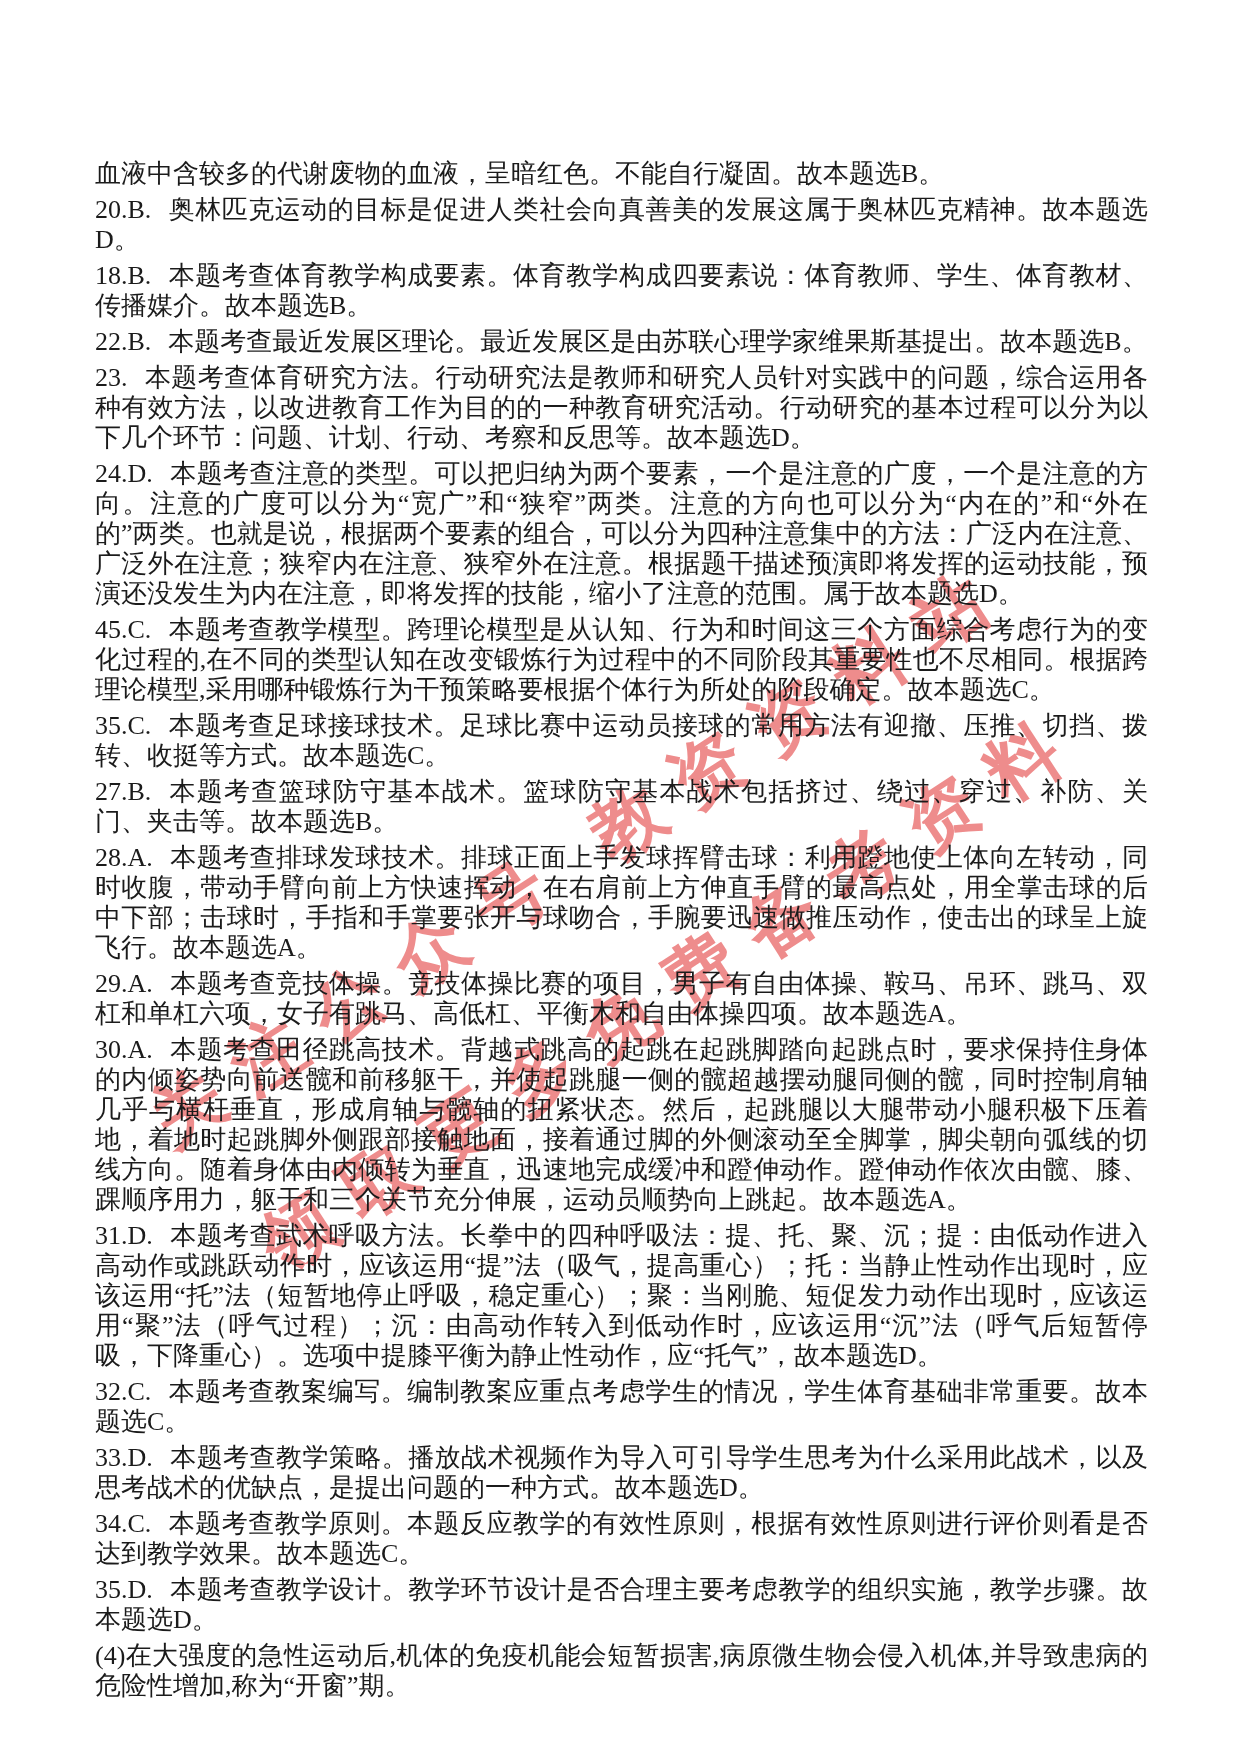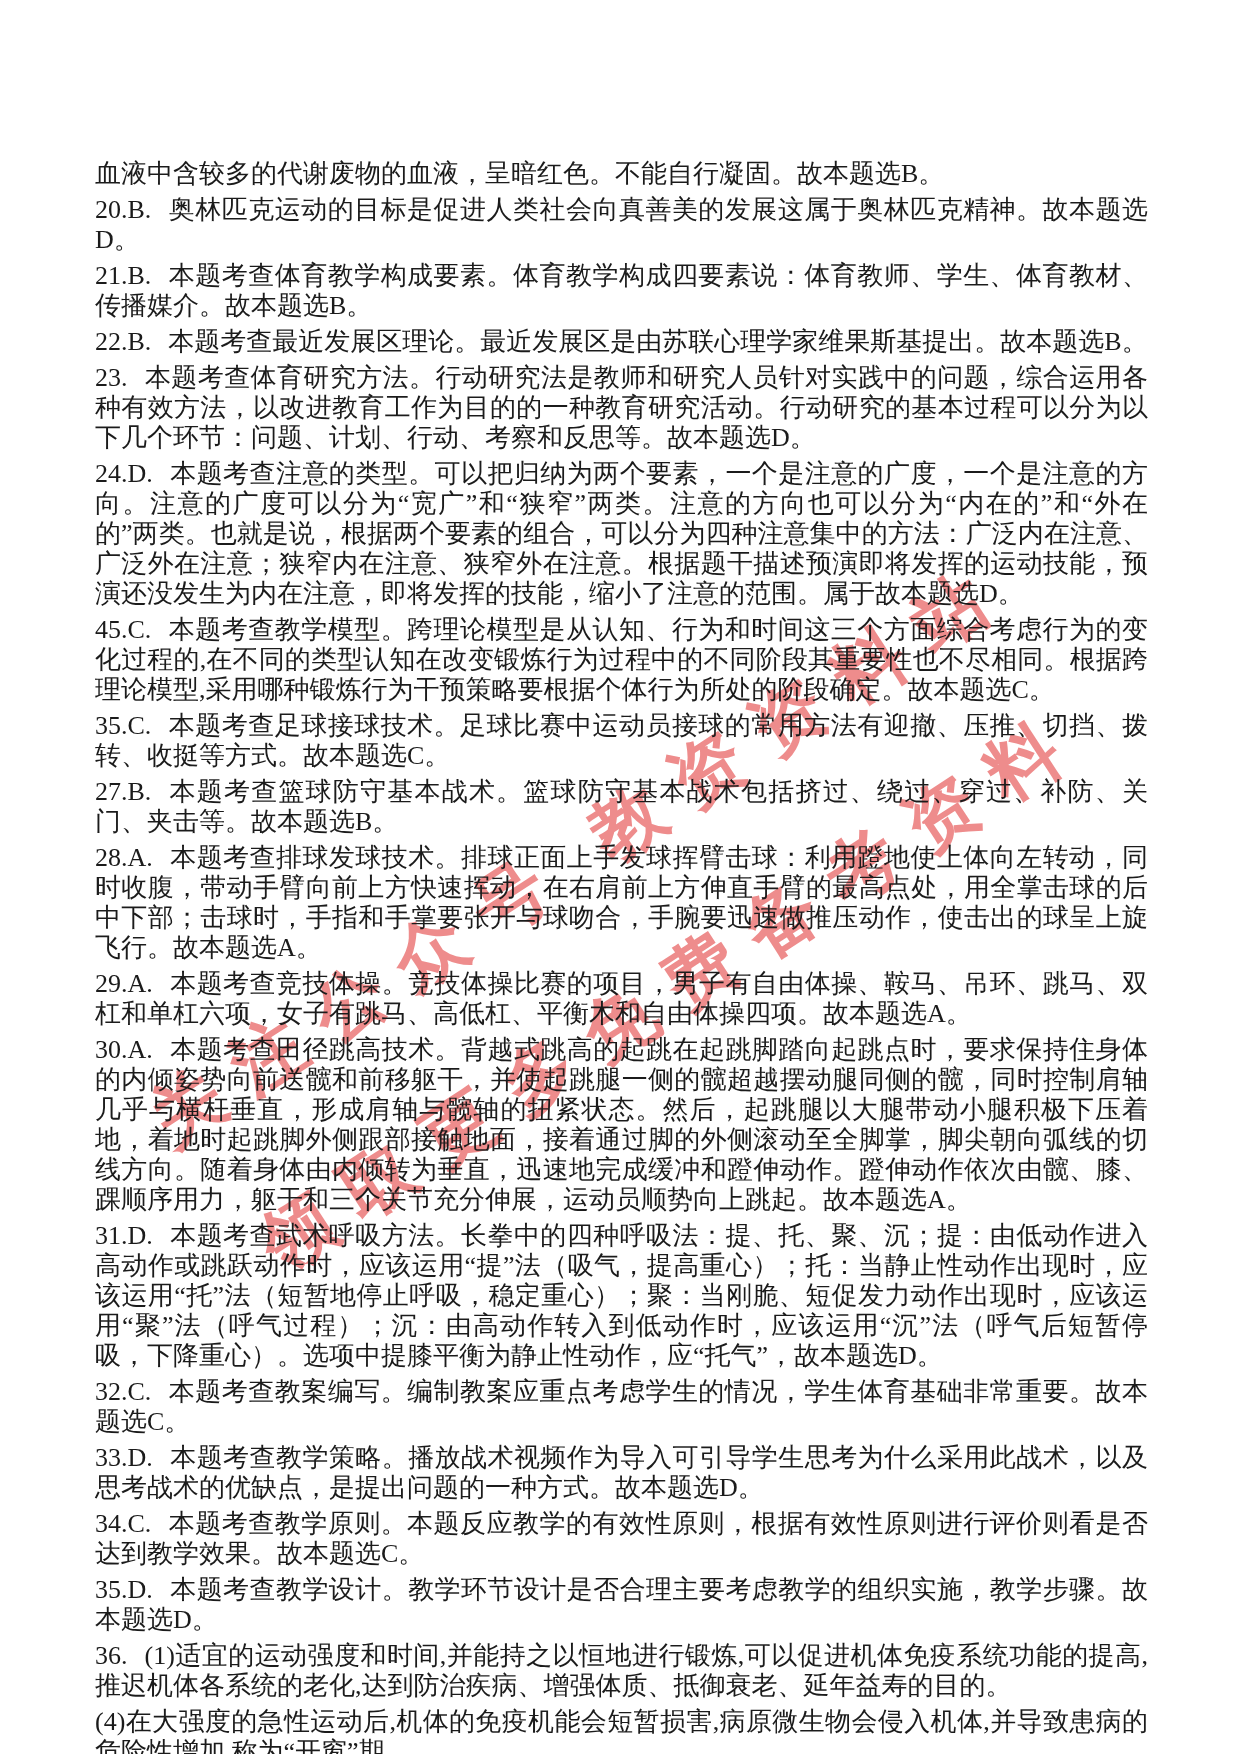--- a/index.html
+++ b/index.html
@@ -60,21 +60,21 @@
 
       <p class="ans-item">
         <span>血液中含较多的代谢废物的血液，呈暗红色。不能自行凝固。故本题选B。</span>
       </p>
 
       <p class="ans-item">
         <span class="ans-label">20.B.</span><span>奥林匹克运动的目标是促进人类社会向真善美的发展这属于奥林匹克精神。故本题选D。</span>
       </p>
 
       <p class="ans-item">
-        <span class="ans-label">21.B.</span><span>本题考查体育教学构成要素。体育教学构成四要素说：体育教师、学生、体育教材、传播媒介。故本题选B。</span>
+        <span class="ans-label">18.B.</span><span>本题考查体育教学构成要素。体育教学构成四要素说：体育教师、学生、体育教材、传播媒介。故本题选B。</span>
       </p>
 
       <p class="ans-item">
         <span class="ans-label">22.B.</span><span>本题考查最近发展区理论。最近发展区是由苏联心理学家维果斯基提出。故本题选B。</span>
       </p>
 
       <p class="ans-item">
         <span class="ans-label">23.</span><span>本题考查体育研究方法。行动研究法是教师和研究人员针对实践中的问题，综合运用各种有效方法，以改进教育工作为目的的一种教育研究活动。行动研究的基本过程可以分为以下几个环节：问题、计划、行动、考察和反思等。故本题选D。</span>
       </p>
 
@@ -119,23 +119,20 @@
       </p>
 
       <p class="ans-item">
         <span class="ans-label">34.C.</span><span>本题考查教学原则。本题反应教学的有效性原则，根据有效性原则进行评价则看是否达到教学效果。故本题选C。</span>
       </p>
 
       <p class="ans-item">
         <span class="ans-label">35.D.</span><span>本题考查教学设计。教学环节设计是否合理主要考虑教学的组织实施，教学步骤。故本题选D。</span>
       </p>
 
-      <p class="ans-item">
-        <span class="ans-label">36.</span><span>(1)适宜的运动强度和时间,并能持之以恒地进行锻炼,可以促进机体免疫系统功能的提高,推迟机体各系统的老化,达到防治疾病、增强体质、抵御衰老、延年益寿的目的。</span>
-      </p>
 
 
 
       <p class="ans-item">
         <span>(4)在大强度的急性运动后,机体的免疫机能会短暂损害,病原微生物会侵入机体,并导致患病的危险性增加,称为“开窗”期。</span>
       </p>
     </div>
 
 </div>
 

